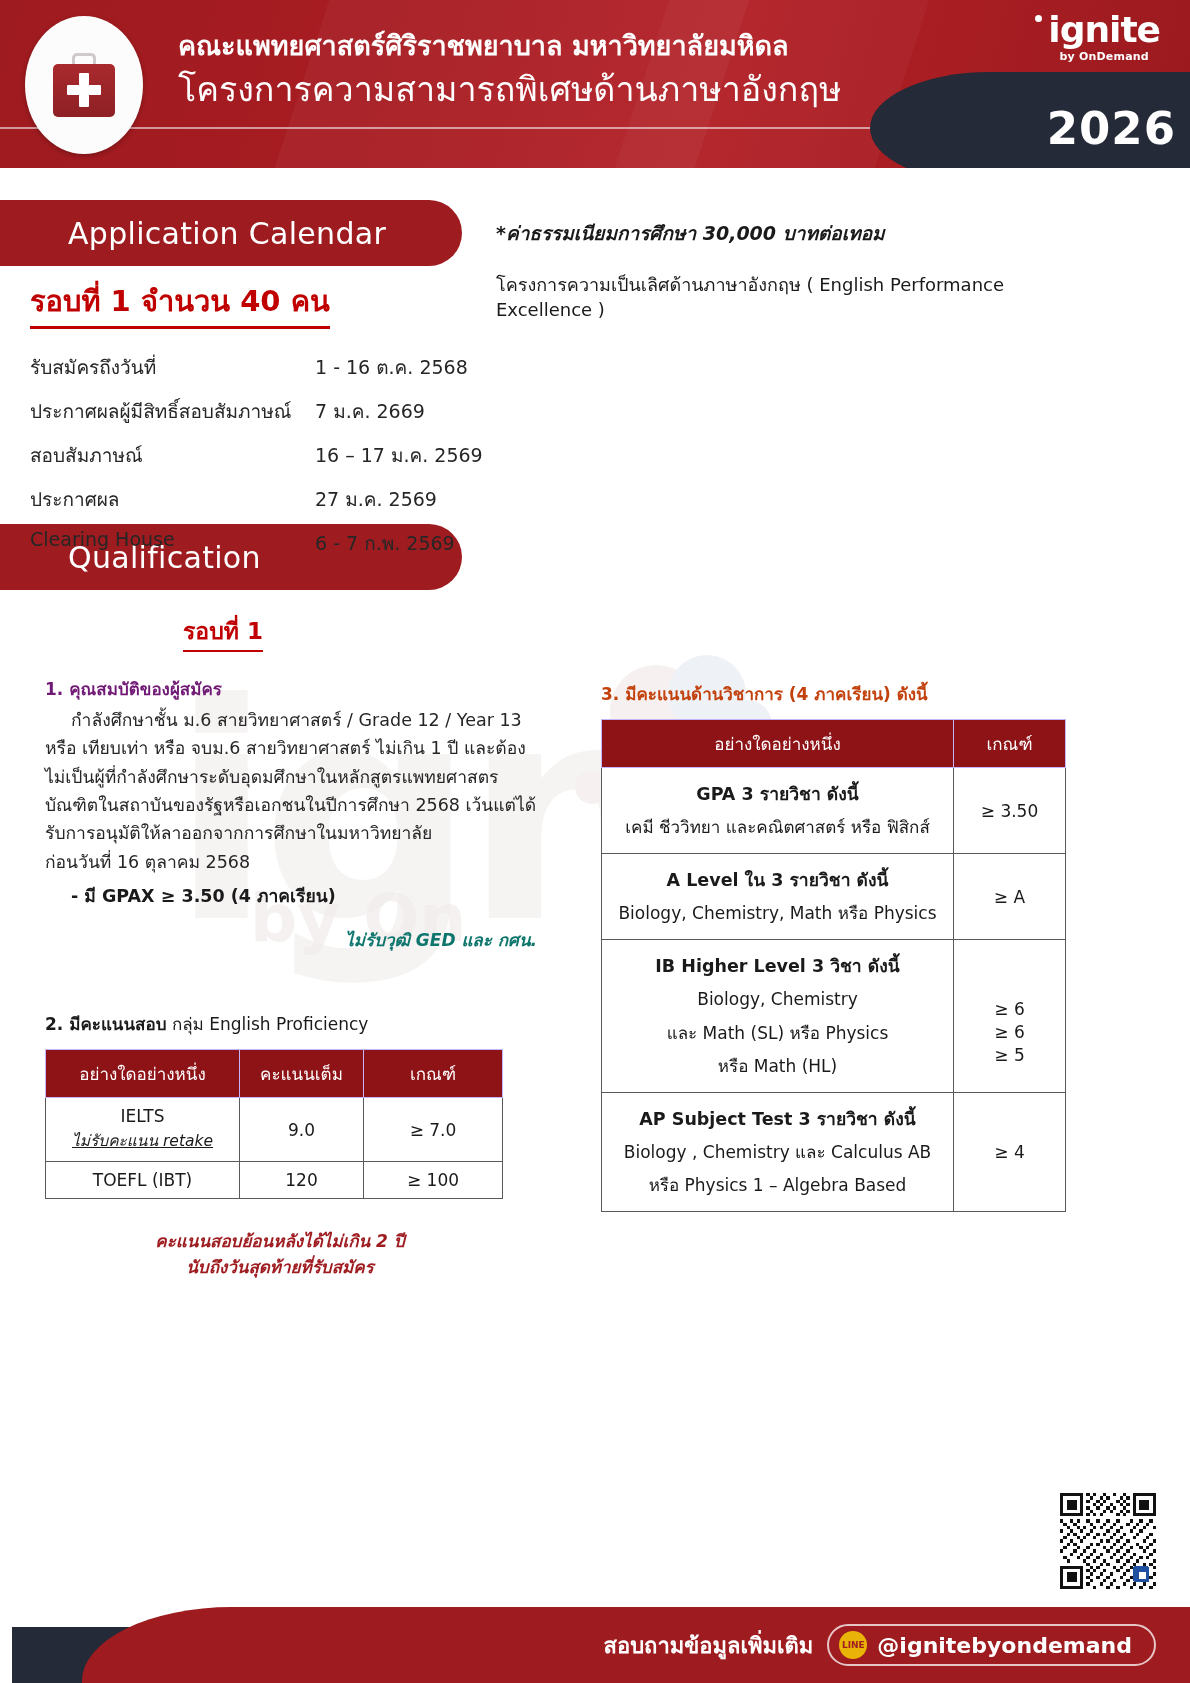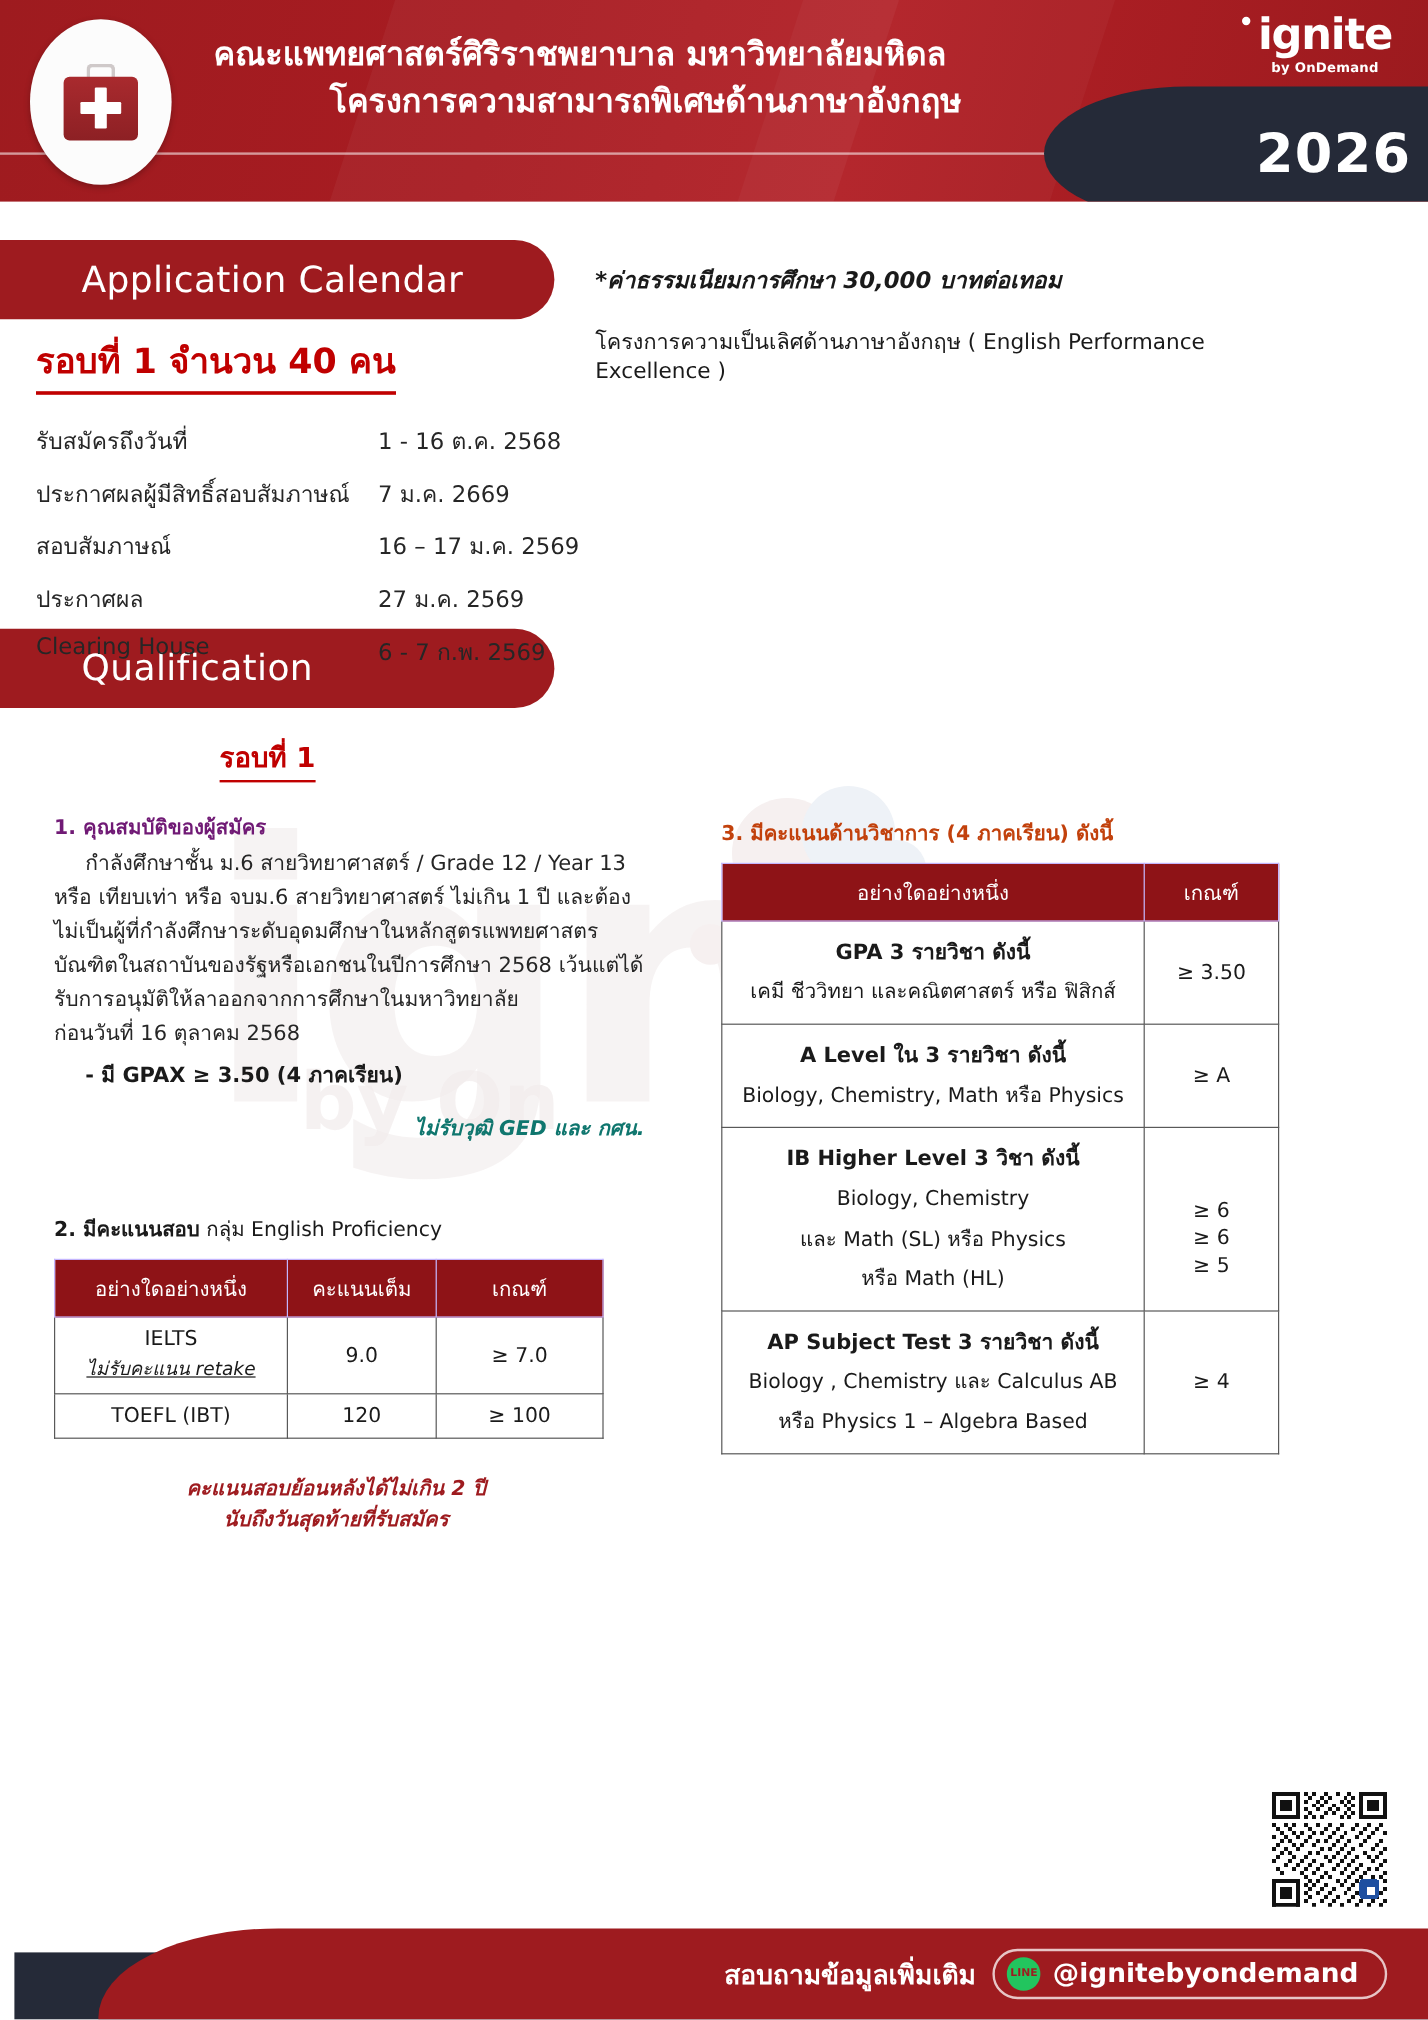--- a/index.html
+++ b/index.html
@@ -53,21 +53,21 @@
   .kit .body{
     position:absolute; top:11px; left:0; width:62px; height:53px;
     background:linear-gradient(180deg,#a92a2e,#8d2024); border-radius:5px;
   }
   .kit .cross-v{ position:absolute; top:20px; left:26px; width:10px; height:34px; background:#fff; border-radius:1px;}
   .kit .cross-h{ position:absolute; top:32px; left:14px; width:34px; height:10px; background:#fff; border-radius:1px;}
   .head-title{
     position:absolute; left:178px; top:26px; width:720px; color:#fff;
   }
   .head-title .l1{ font-size:27px; font-weight:bold; line-height:1.45; white-space:nowrap;}
-  .head-title .l2{ font-size:27px; font-weight:bold; line-height:1.45; white-space:nowrap;text-align:center;}
+  .head-title .l2{ font-size:34px; font-weight:normal; line-height:1.45; white-space:nowrap;}
   .ignite{
     position:absolute; right:30px; top:12px; color:#fff; text-align:center;
   }
   .ignite .ig{ font-size:36px; font-weight:bold; letter-spacing:-1px; line-height:1;}
   .ignite .ig .dot{
     display:inline-block; width:7px; height:7px; background:#fff; border-radius:50%;
     position:relative; top:-20px; left:-13px; margin-right:-7px;
   }
   .ignite .by{ font-size:11px; font-weight:bold; margin-top:2px; letter-spacing:.2px;}
 
@@ -179,21 +179,21 @@
     display:flex; align-items:center; justify-content:flex-end; padding-right:46px;
     color:#fff; gap:14px;
   }
   .footer .ask{ font-size:22px; font-weight:bold;}
   .lineblock{
     display:flex; align-items:center; gap:10px;
     border:2px solid rgba(255,255,255,.75); border-radius:30px;
     padding:5px 22px 5px 10px;
   }
   .line-ic{
-    width:28px; height:28px; border-radius:50%; background:#22c55e;
+    width:28px; height:28px; border-radius:50%; background:#eab308;
     display:flex; align-items:center; justify-content:center;
     color:#9e1b1f; font-size:9px; font-weight:bold;
   }
   .lineblock .lid{ font-size:22px; font-weight:bold;}
 </style>
 </head>
 <body>
 
 <div class="page">
 

